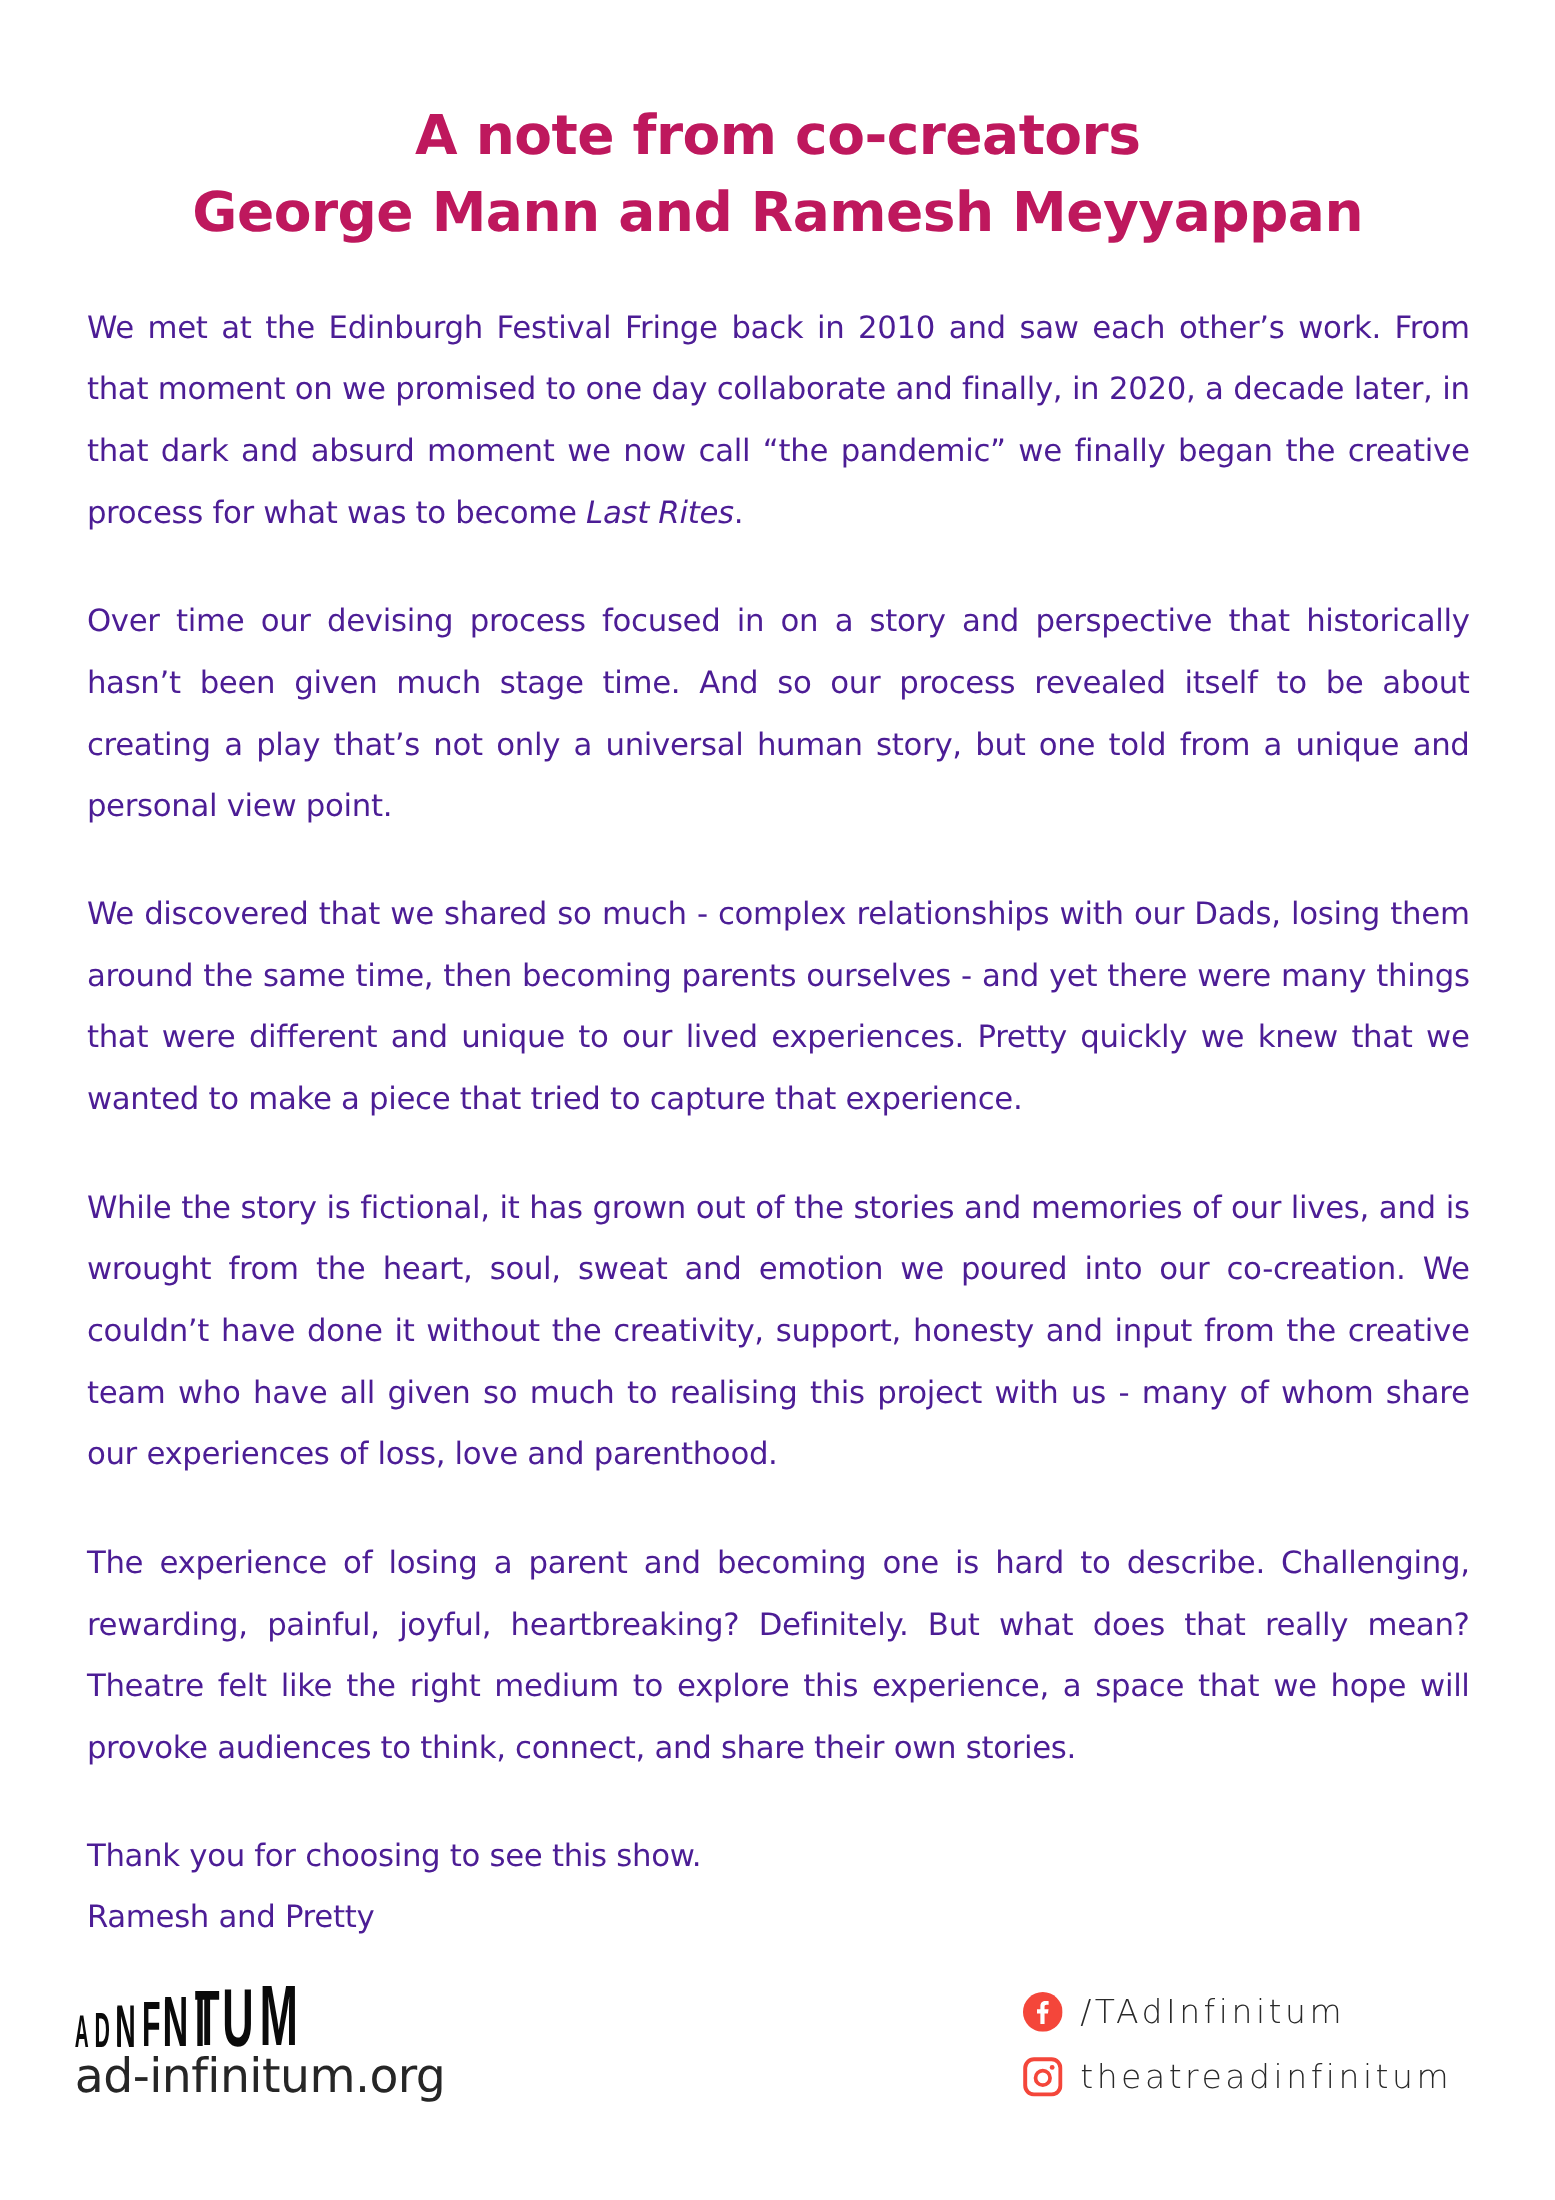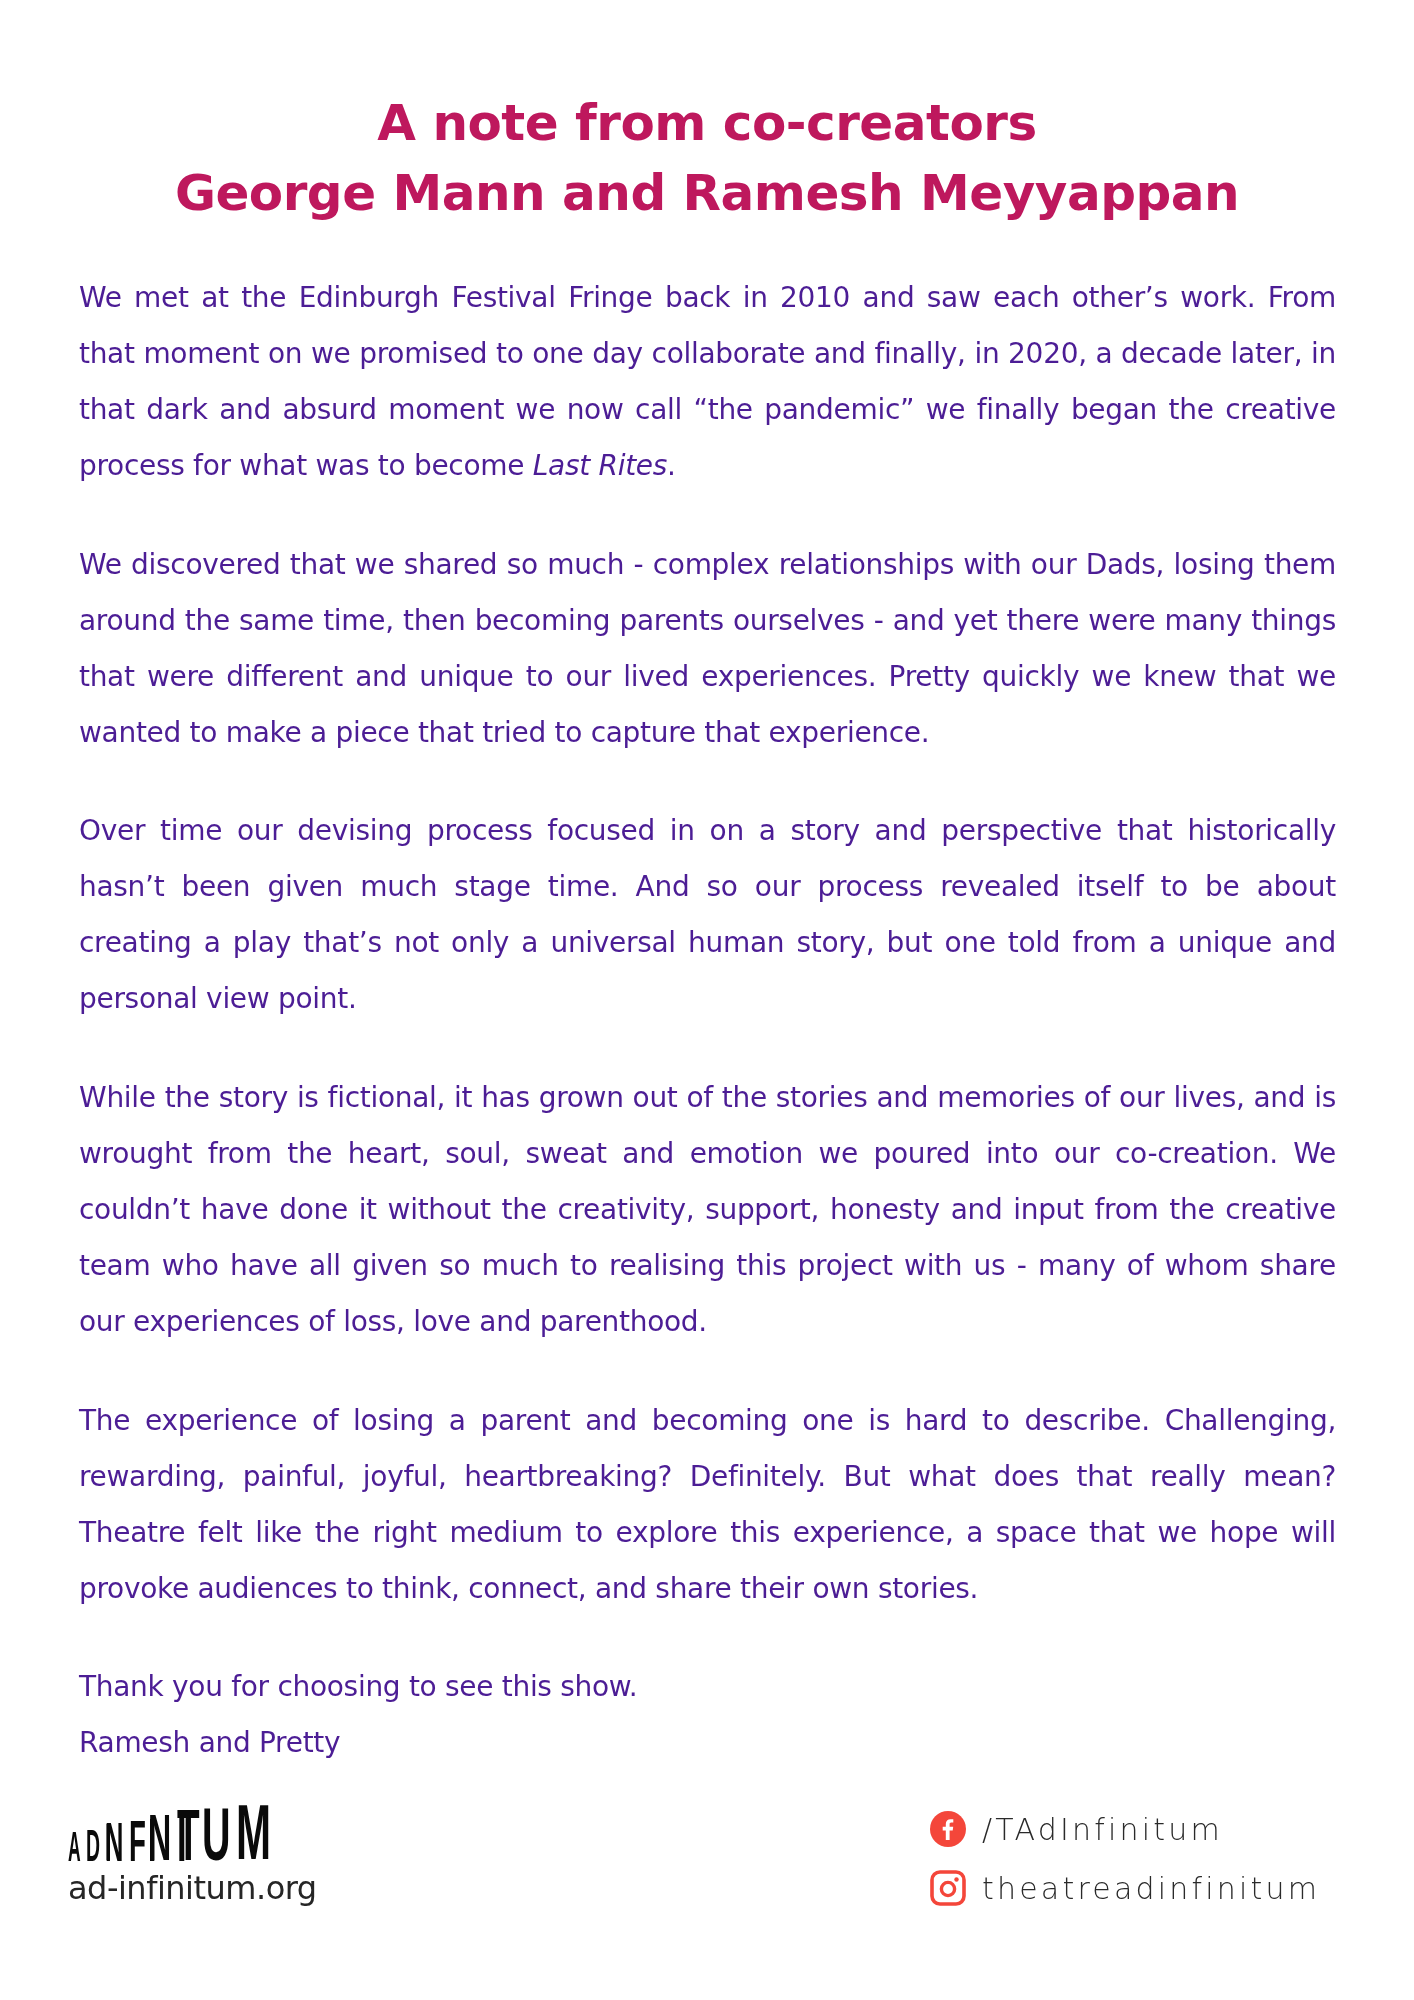--- a/index.html
+++ b/index.html
@@ -68,21 +68,21 @@
   .logo .ch {
     display: inline-block;
     transform-origin: bottom left;
     line-height: 1;
   }
   .site-url {
     position: absolute;
     left: 68px;
     top: 1866px;
     font-family: "DejaVu Sans", sans-serif;
-    font-size: 32px;
+    font-size: 43px;
     line-height: 44px;
     color: #262626;
     font-weight: 500;
     letter-spacing: -0.5px;
   }
   .social {
     position: absolute;
     left: 930px;
     display: flex;
     align-items: center;
@@ -107,22 +107,22 @@
 </head>
 <body>
 
 <h1 class="page-title">
   <span>A note from co-creators</span>
   <span>George Mann and Ramesh Meyyappan</span>
 </h1>
 
 <div class="body-text">
   <p><span>We met at the Edinburgh Festival Fringe back in 2010 and saw each other’s work. From that moment on we promised to one day collaborate and finally, in 2020, a decade later, in that dark and absurd moment we now call “the pandemic” we finally began the creative process for what was to become </span><em>Last Rites</em><span>.</span></p>
+  <p>Over time our devising process focused in on a story and perspective that historically hasn’t been given much stage time. And so our process revealed itself to be about creating a play that’s not only a universal human story, but one told from a unique and personal view point.</p>
   <p>We discovered that we shared so much - complex relationships with our Dads, losing them around the same time, then becoming parents ourselves - and yet there were many things that were different and unique to our lived experiences. Pretty quickly we knew that we wanted to make a piece that tried to capture that experience.</p>
-  <p>Over time our devising process focused in on a story and perspective that historically hasn’t been given much stage time. And so our process revealed itself to be about creating a play that’s not only a universal human story, but one told from a unique and personal view point.</p>
   <p>While the story is fictional, it has grown out of the stories and memories of our lives, and is wrought from the heart, soul, sweat and emotion we poured into our co-creation. We couldn’t have done it without the creativity, support, honesty and input from the creative team who have all given so much to realising this project with us - many of whom share our experiences of loss, love and parenthood.</p>
   <p>The experience of losing a parent and becoming one is hard to describe. Challenging, rewarding, painful, joyful, heartbreaking? Definitely. But what does that really mean? Theatre felt like the right medium to explore this experience, a space that we hope will provoke audiences to think, connect, and share their own stories.</p>
   <p class="signoff">
     <span>Thank you for choosing to see this show.</span>
     <span>Ramesh and Pretty</span>
   </p>
 </div>
 
 <div class="logo" id="logo">
     <span class="ch" style="font-size: 41.8px; transform: scaleX(0.42); margin-right: -12.212px; margin-bottom: 0px;">A</span>

